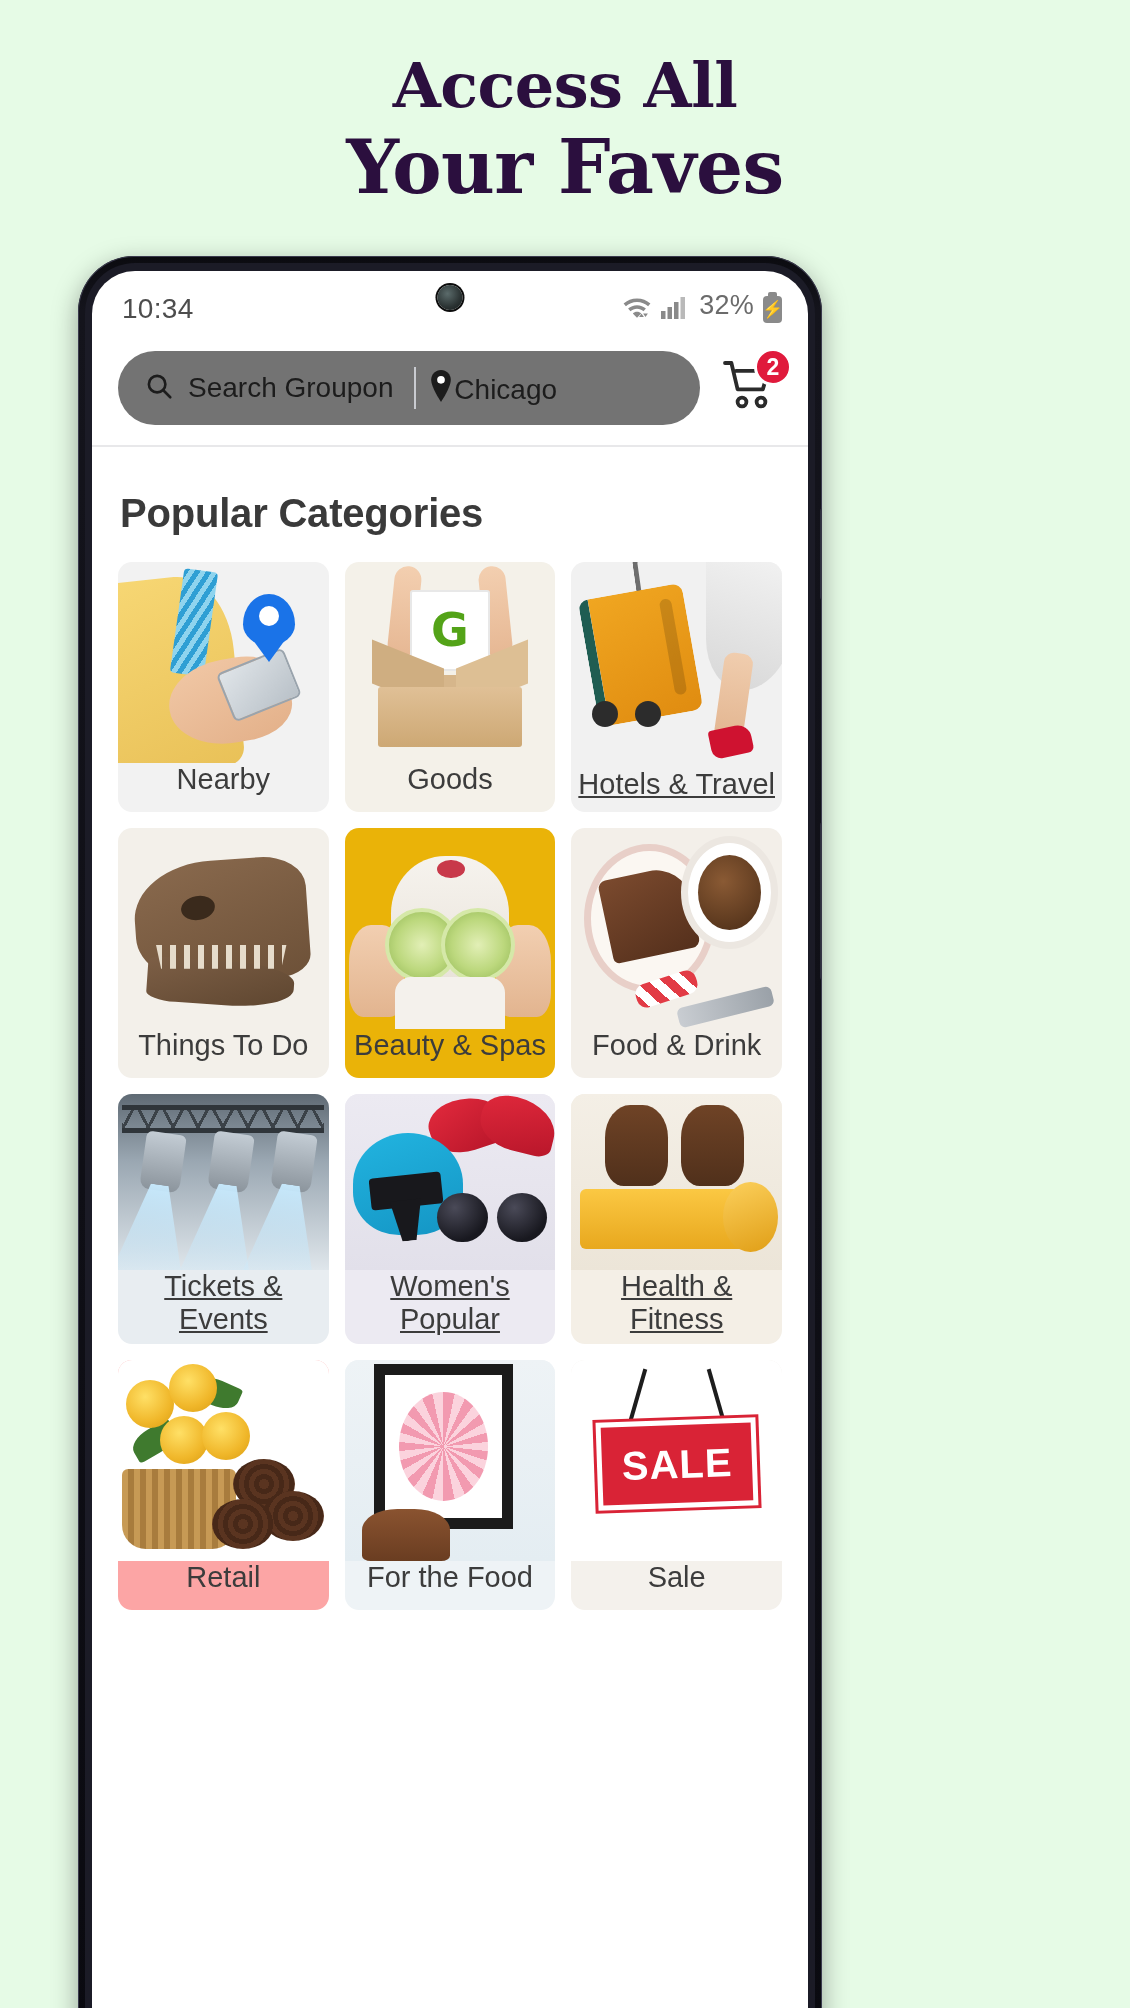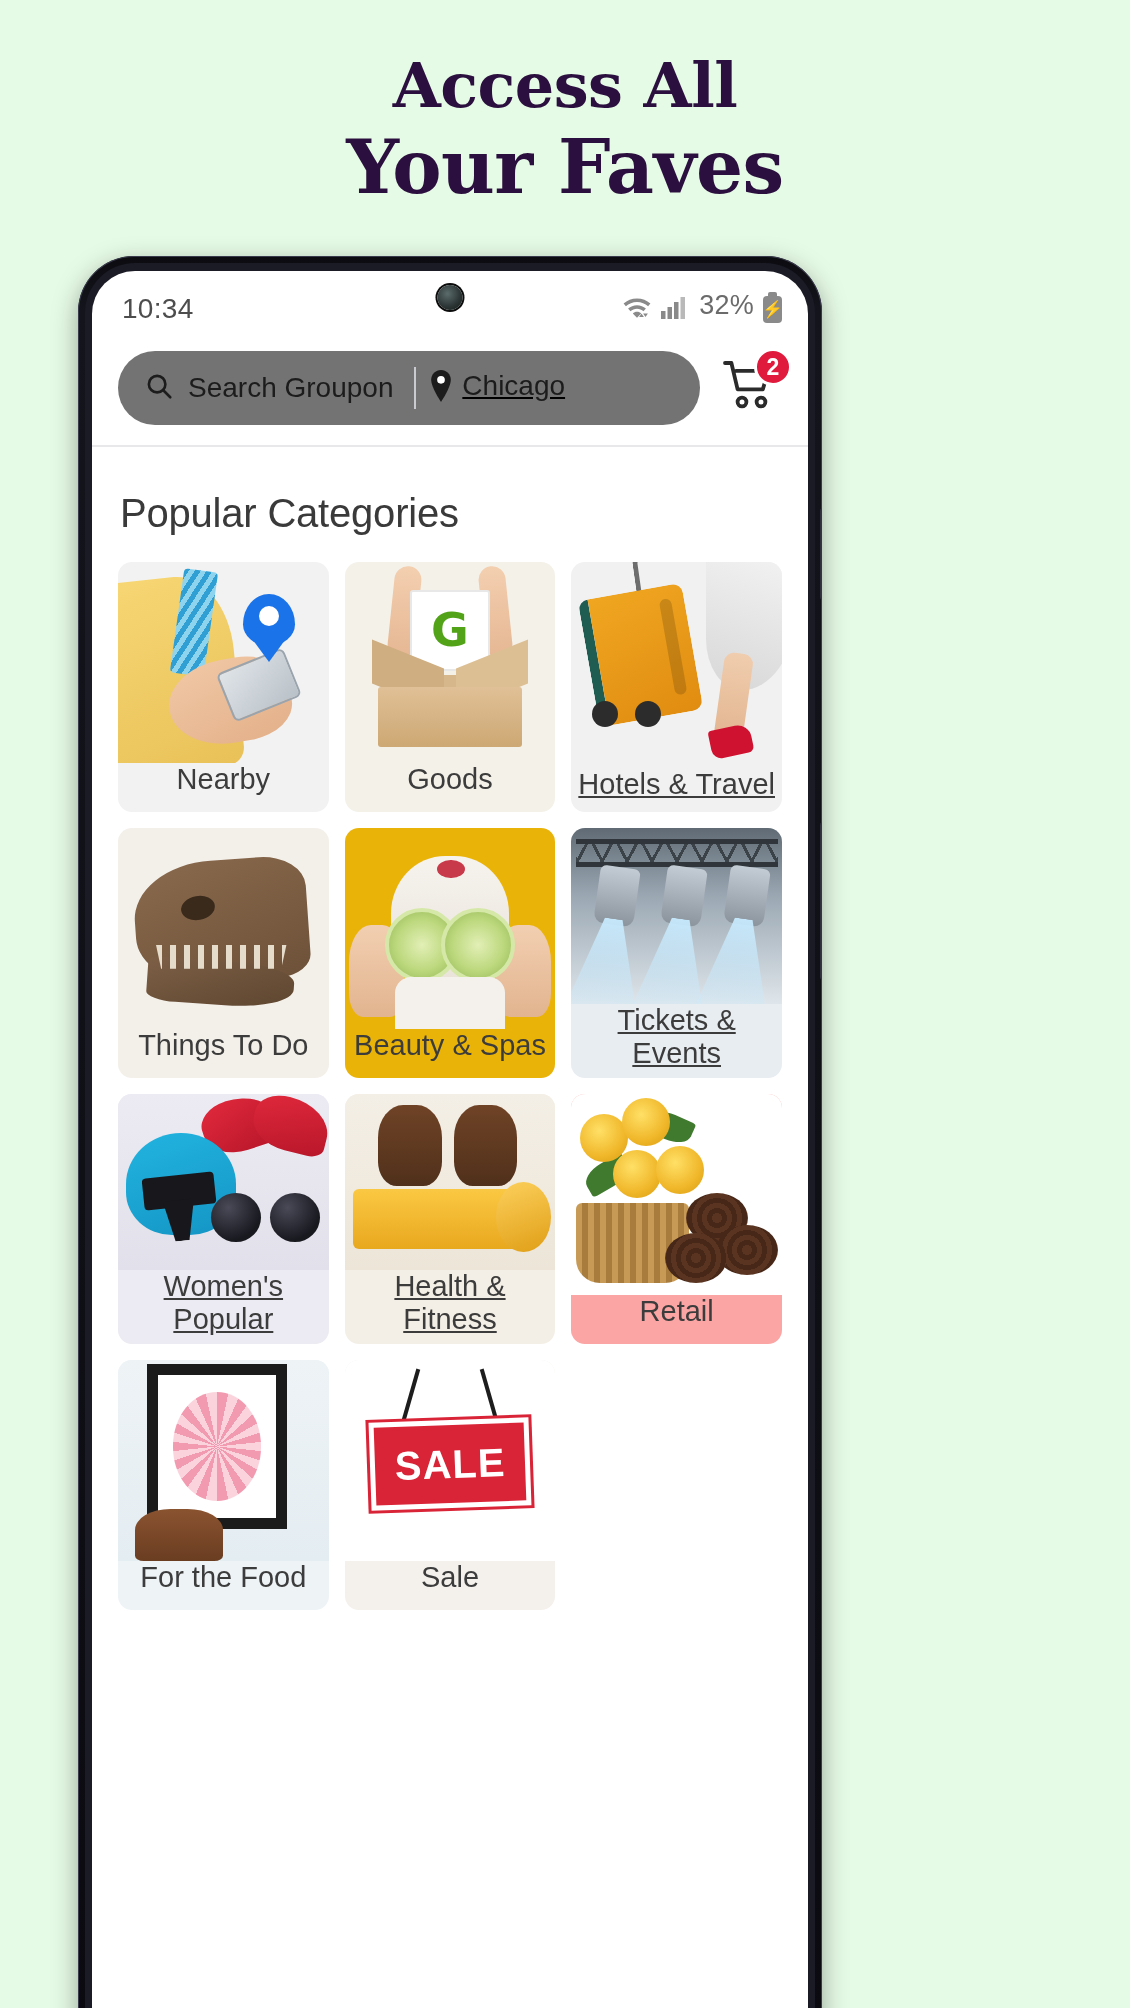--- a/index.html
+++ b/index.html
@@ -163,24 +163,23 @@
     color: #1c1c1c;
   }
   .vdiv {
     width: 2px;
     height: 42px;
     background: #c9cbd0;
     margin: 0 12px 0 4px;
   }
   .search-right {
     display: flex;
-    align-items: flex-start;
-    gap: 8px;
+    align-items: flex-end;
+    gap: 0;
     flex: 1;
-    text-decoration: underline;
   }
   .loc-text {
     font-size: 28px;
     color: #1c1c1c;
   }
   .cart-wrap {
     position: relative;
     width: 72px;
     height: 72px;
     display: flex;
@@ -211,21 +210,21 @@
     margin: 0;
   }
 
   
   .content {
     padding: 0 26px;
     background: #fff;
   }
   .section-title {
     font-size: 40px;
-    font-weight: normal;
+    font-weight: bold;
     color: #3a3a3a;
     padding: 44px 0 26px 2px;
     letter-spacing: -0.2px;
   }
   .grid {
     display: grid;
     grid-template-columns: repeat(3, 1fr);
     gap: 16px;
   }
   .tile {
@@ -836,20 +835,34 @@
               <div class="bs-face"></div>
                 <div class="bs-lips"></div>
               <div class="bs-cuke c1"></div>
                 <div class="bs-cuke c2"></div>
               <div class="bs-robe"></div>
             </div>
           </div>
           <div class="tile-label">Beauty &amp; Spas</div>
         </div>
 
+        <div class="tile" style="background:#f3efe9">
+          <div class="tile-art">
+            <div class="art">
+              <div class="fd-plate"></div>
+                <div class="fd-cake"></div>
+              <div class="fd-candy"></div>
+              <div class="fd-cup">
+                  <div class="fd-coffee"></div>
+                </div>
+              <div class="fd-fork"></div>
+            </div>
+          </div>
+          <div class="tile-label">Food &amp; Drink</div>
+        </div>
 
         <div class="tile" style="background:#e8edf1">
           <div class="tile-art">
             <div class="art">
               <div class="te-bg"></div>
                 <div class="te-truss"></div>
               <div class="te-lamp l1"></div>
                 <div class="te-lamp l2"></div>
                 <div class="te-lamp l3"></div>
             </div>

